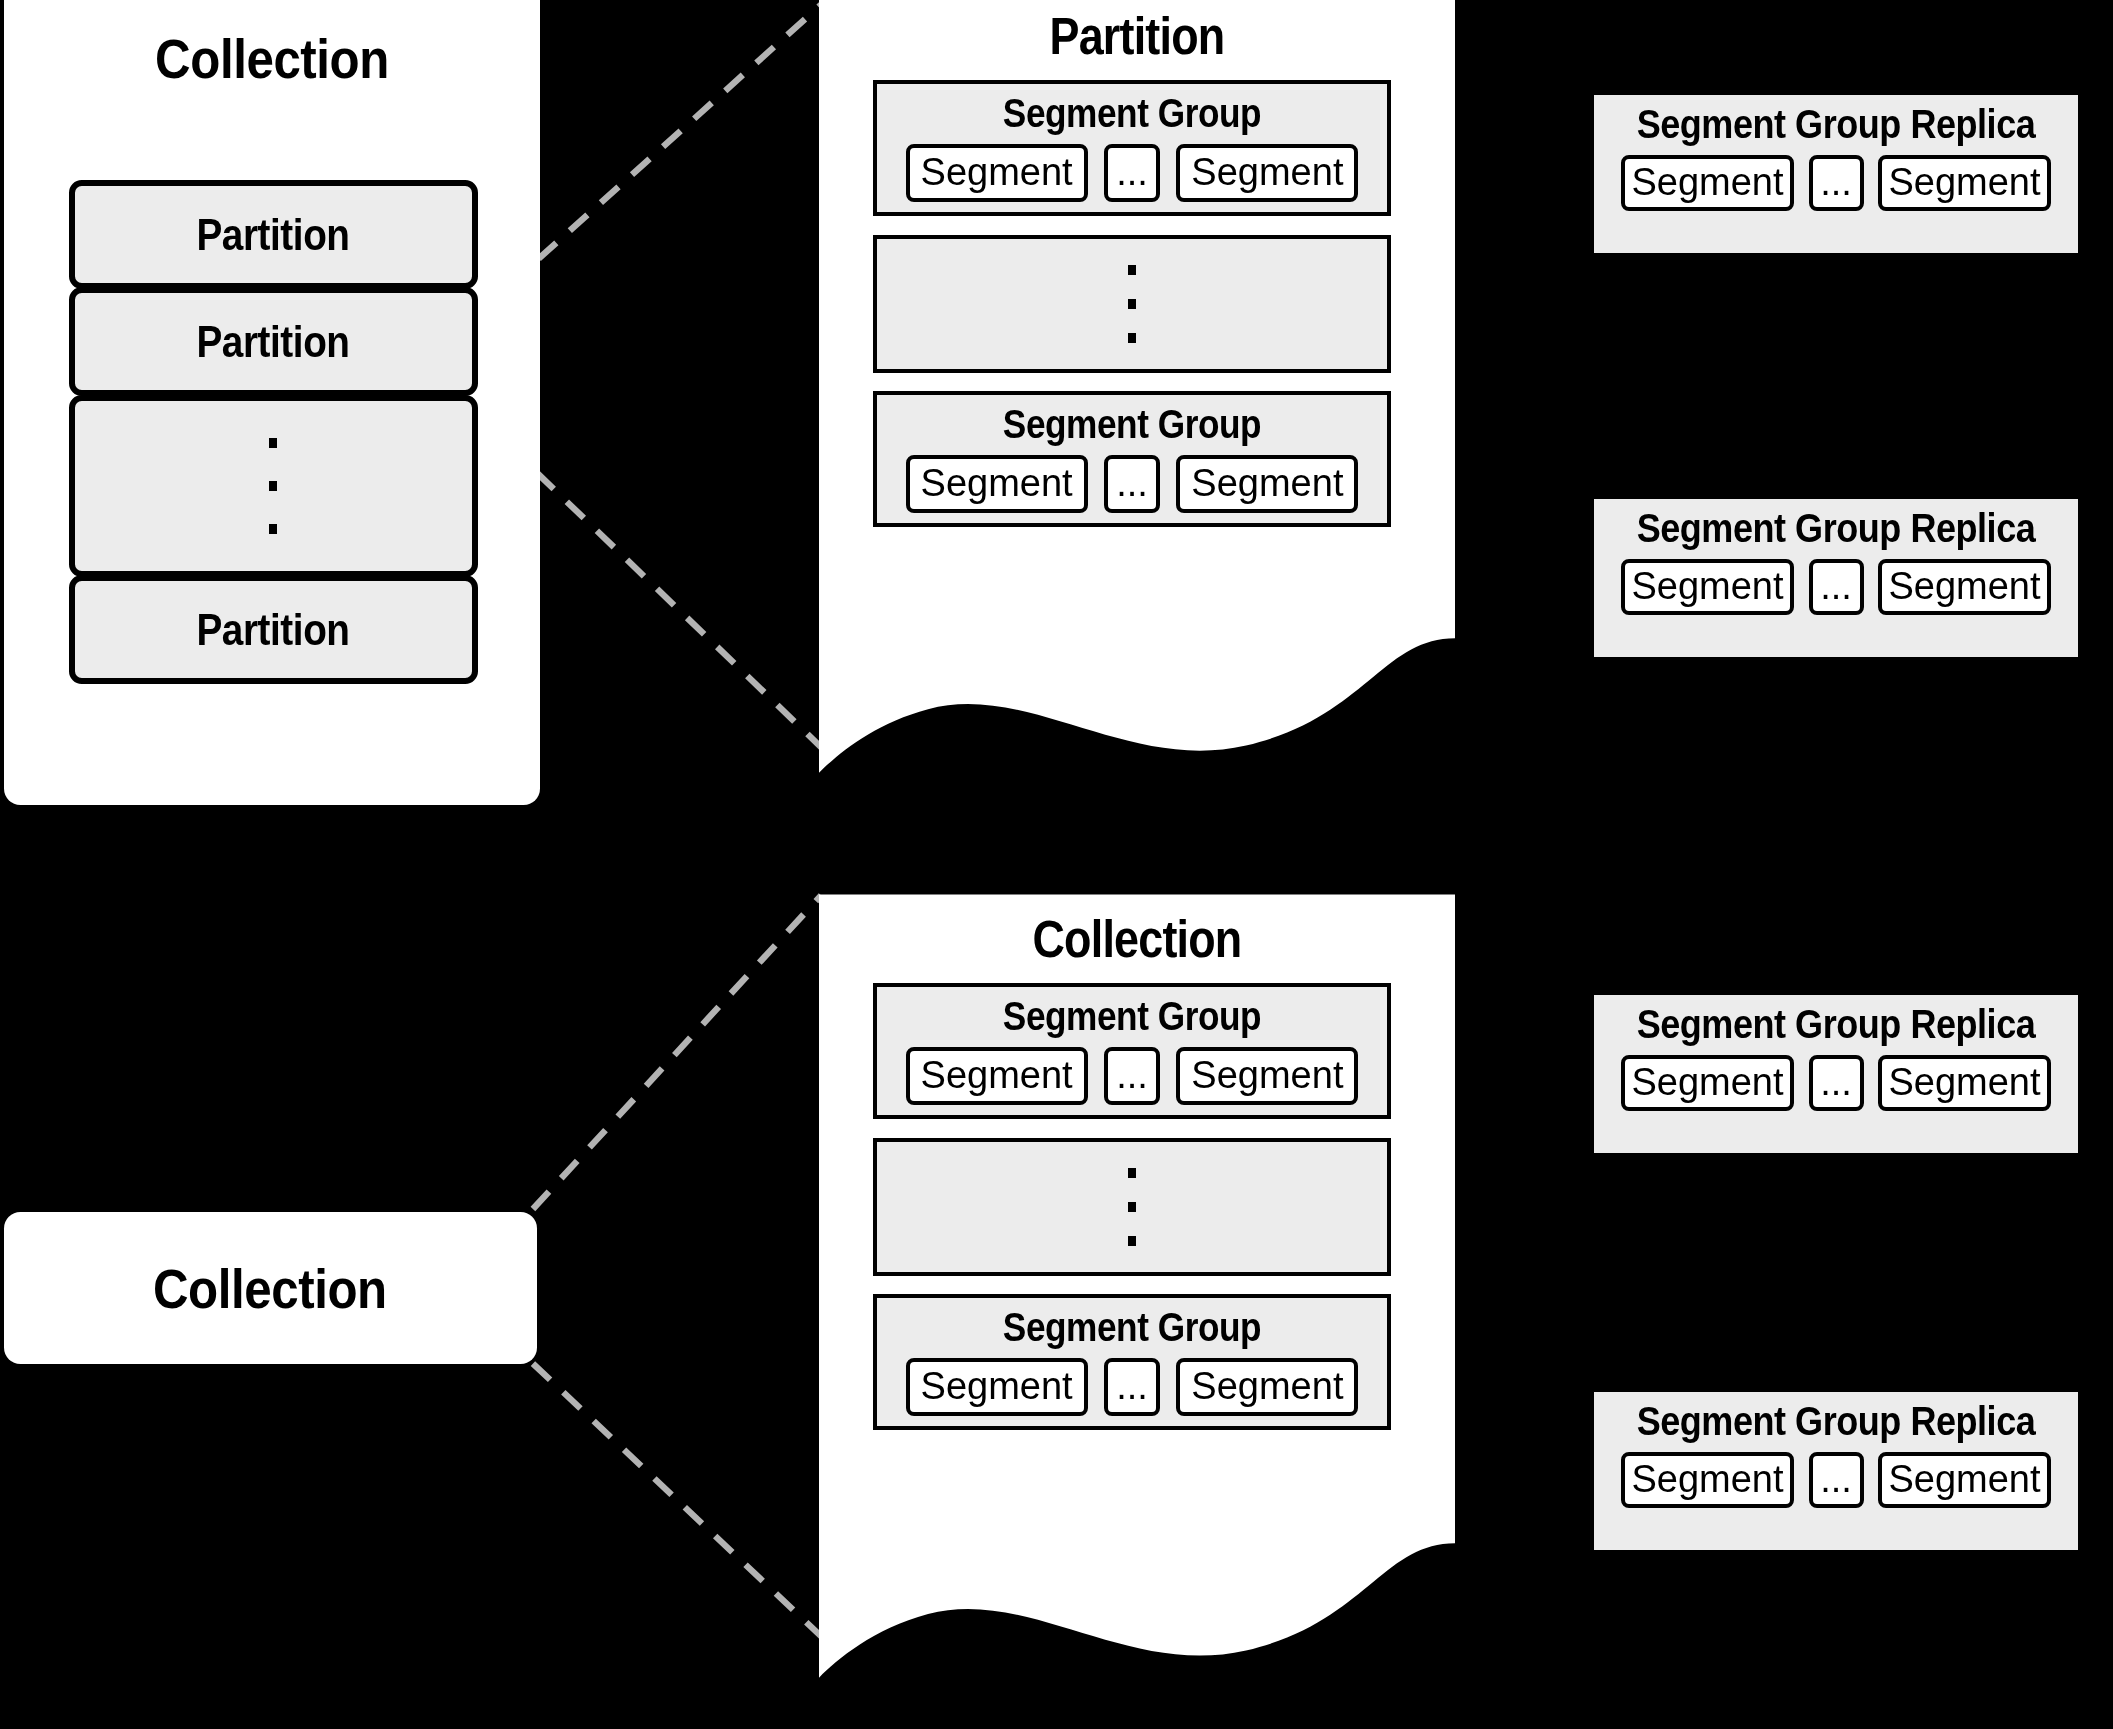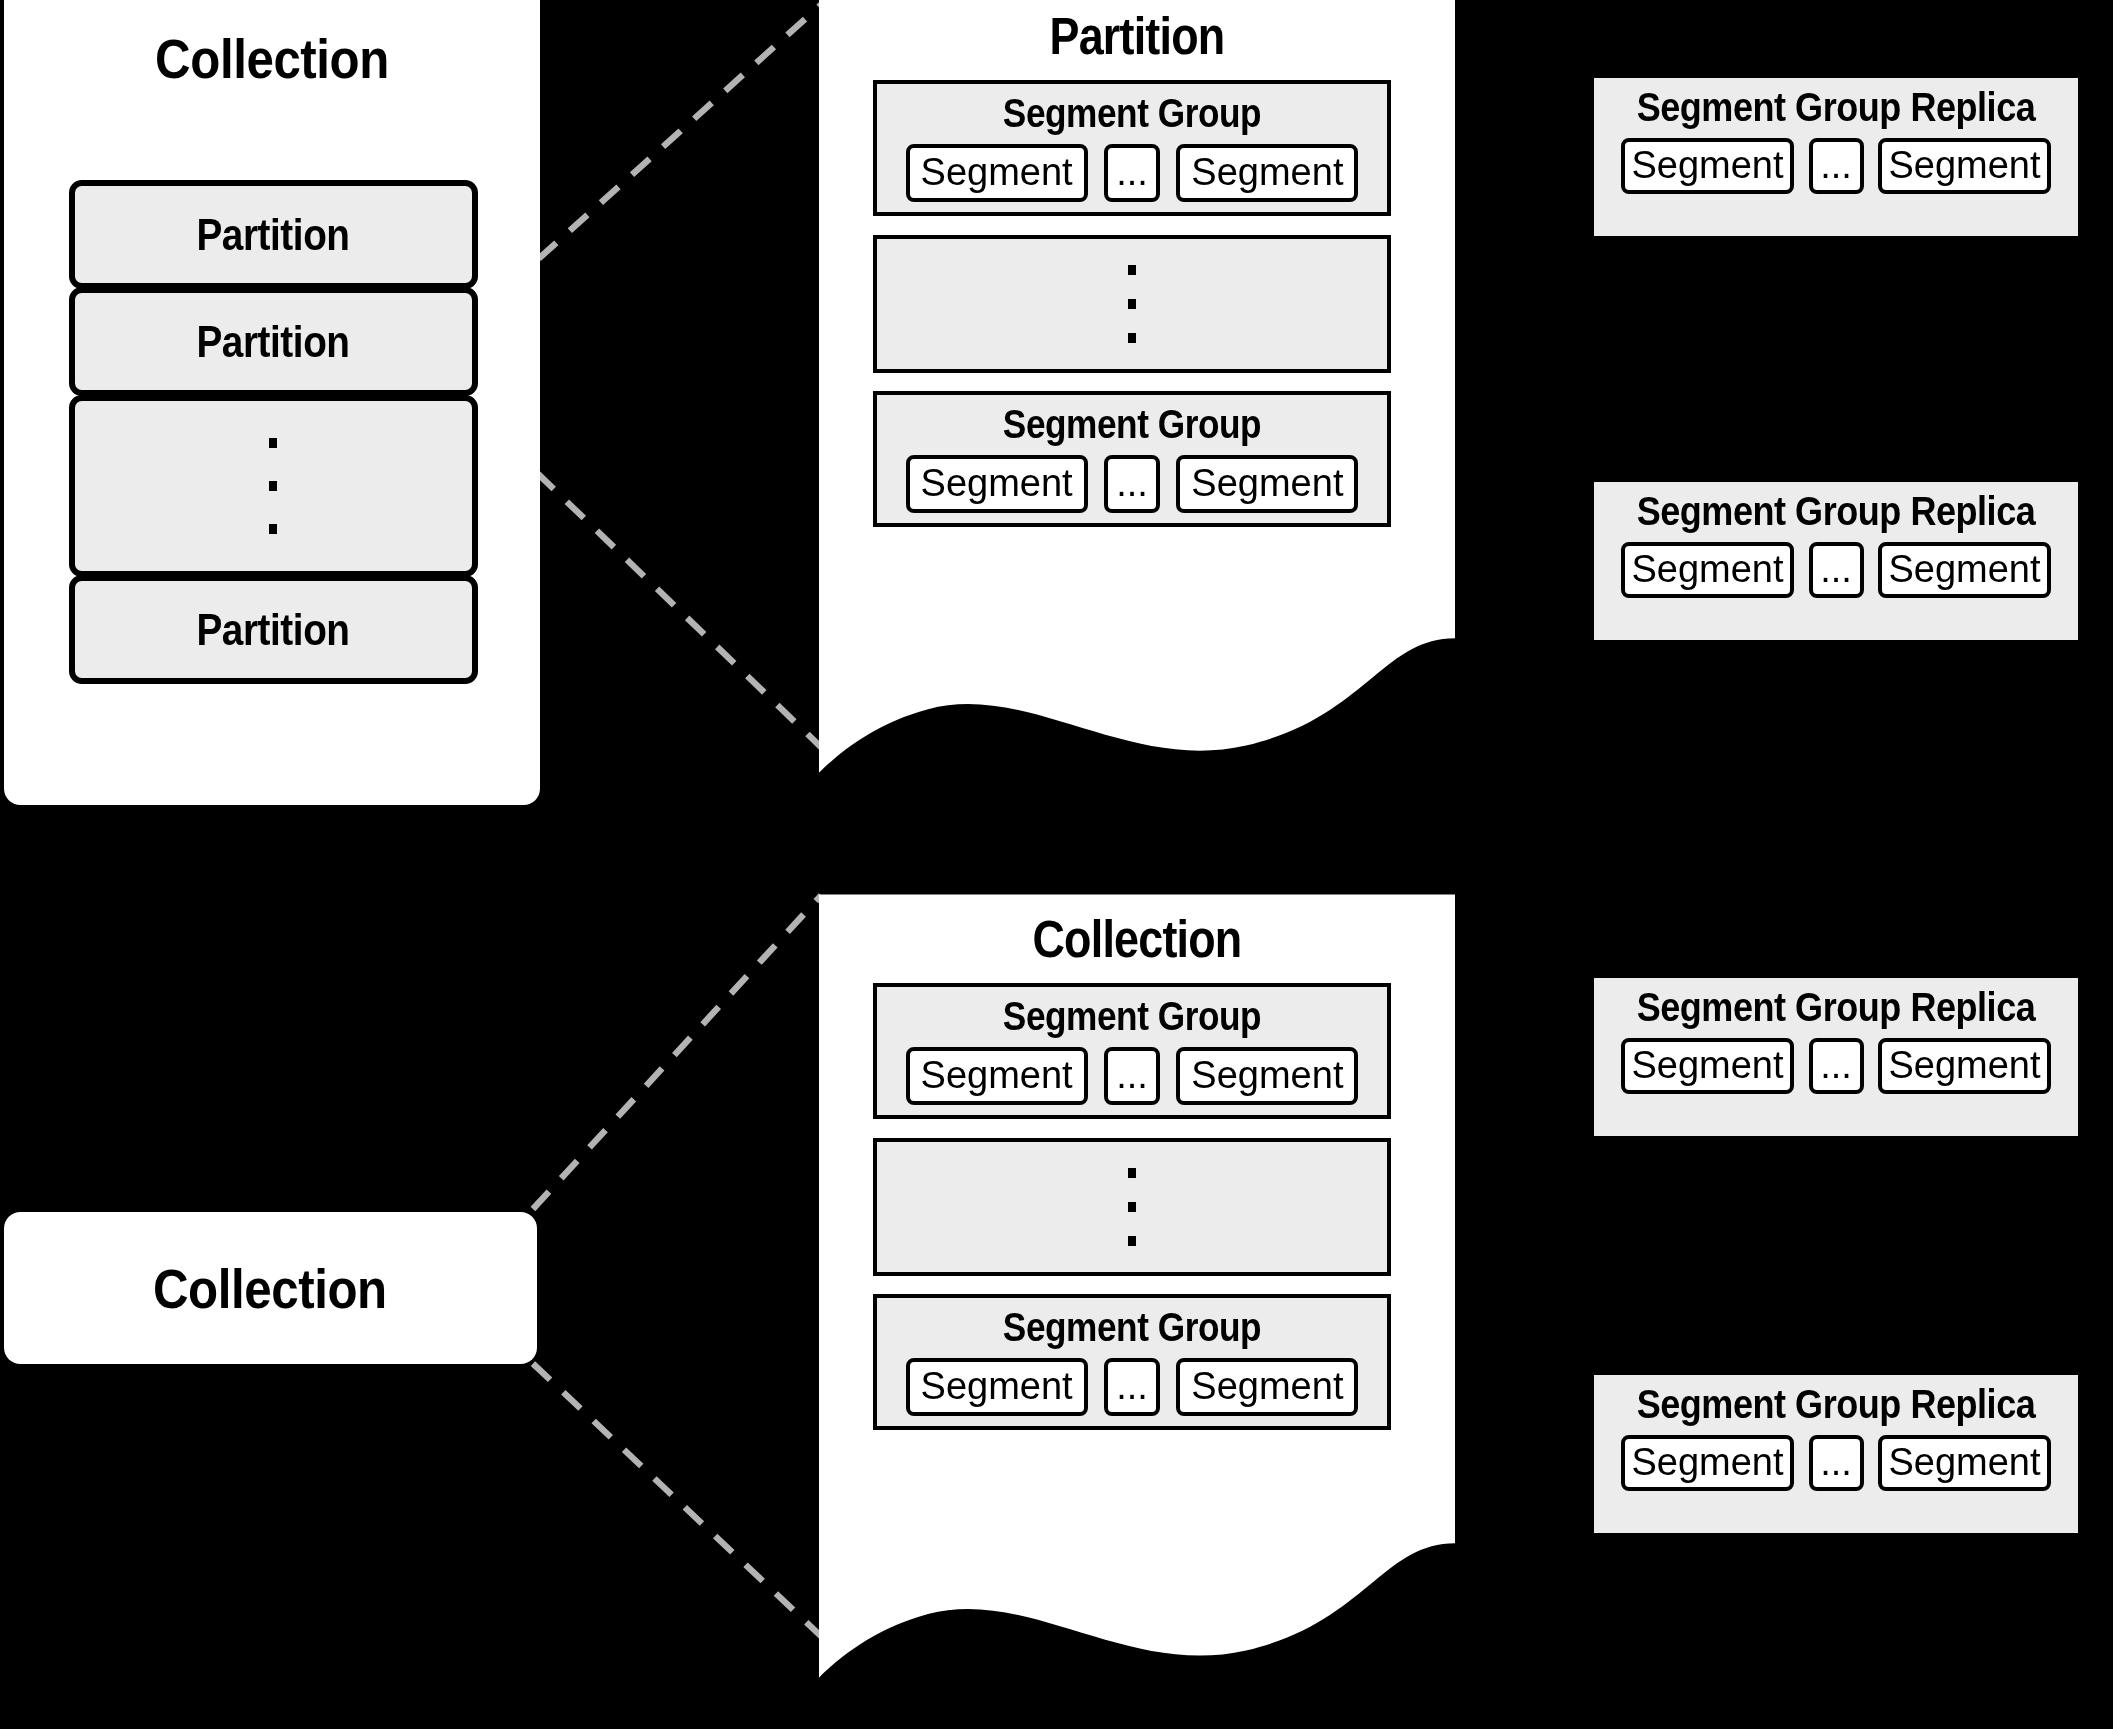--- a/index.html
+++ b/index.html
@@ -124,20 +124,21 @@
     display: flex;
     align-items: center;
     justify-content: center;
   }
 
   
   .replica {
     position: absolute;
     background: #ececec;
     box-sizing: border-box;
+    margin-top: 17px;
   }
   .replica-title {
     text-align: center;
     font-weight: bold;
     font-size: 40px;
     color: #000000;
     letter-spacing: -0.5px;
     white-space: nowrap;
     transform: scaleX(0.9);
   }

